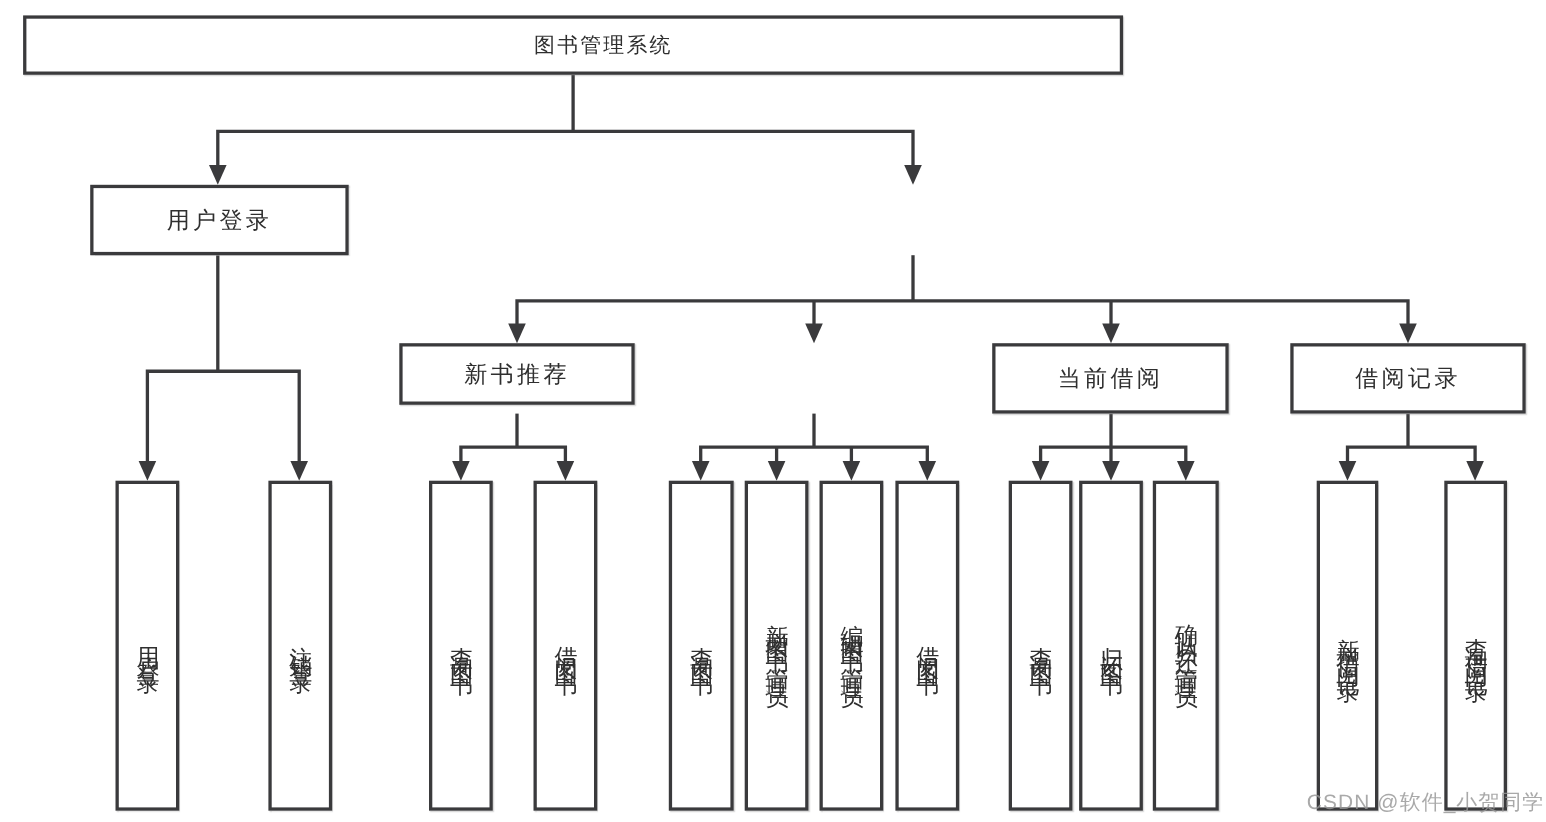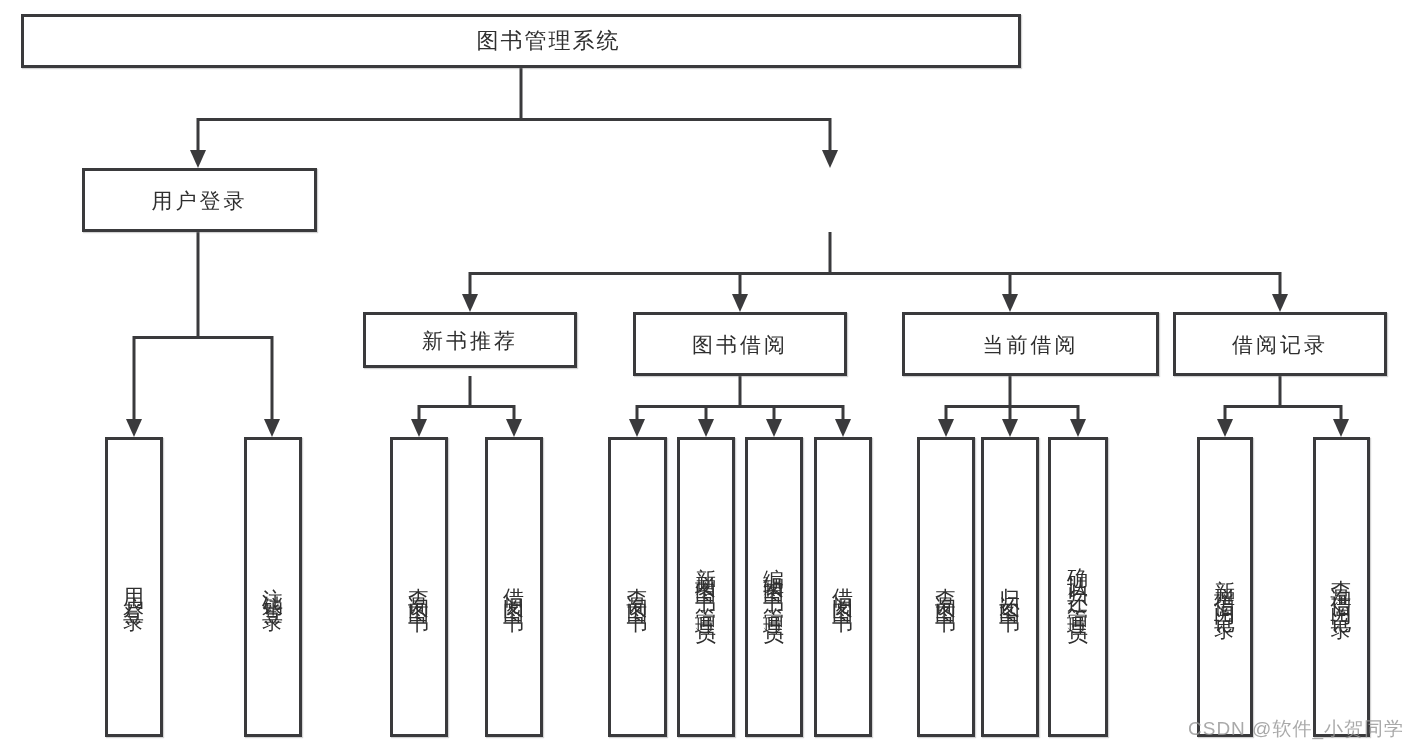--- a/index.html
+++ b/index.html
@@ -23,21 +23,21 @@
     box-shadow:1px 1px 1px rgba(130,130,130,0.35);
   }
   .htext{
     font-size:21px;
     letter-spacing:3px;
     color:#2f2f2f;
     white-space:nowrap;
     line-height:1;
   }
   .root-title{
-    font-size:22px;
+    font-size:19px;
     letter-spacing:2px;
     margin-left:55px;
   }
   .vtext{
     writing-mode:vertical-rl;
     text-orientation:mixed;
     font-size:21px;
     letter-spacing:8px;
     line-height:1;
     color:#2f2f2f;
@@ -105,24 +105,21 @@
     <span class="htext root-title">图书管理系统</span>
   </div>
 
   <div class="node" style="left:82px;top:168px;width:235px;height:64px">
     <span class="htext">用户登录</span>
   </div>
 
   <div class="node" style="left:363px;top:312px;width:214px;height:56px">
     <span class="htext">新书推荐</span>
   </div>
-  <div class="node" style="left:633px;top:312px;width:214px;height:64px">
-    <span class="htext">图书借阅</span>
-  </div>
-  <div class="node" style="left:902px;top:312px;width:257px;height:64px">
+  <div class="node" style="left:902px;top:312px;width:215px;height:64px">
     <span class="htext">当前借阅</span>
   </div>
   <div class="node" style="left:1173px;top:312px;width:214px;height:64px">
     <span class="htext">借阅记录</span>
   </div>
 
   <div class="node" style="left:105px;top:437px;width:58px;height:300px">
     <span class="vtext">用户登录</span>
   </div>
   <div class="node" style="left:244px;top:437px;width:58px;height:300px">

